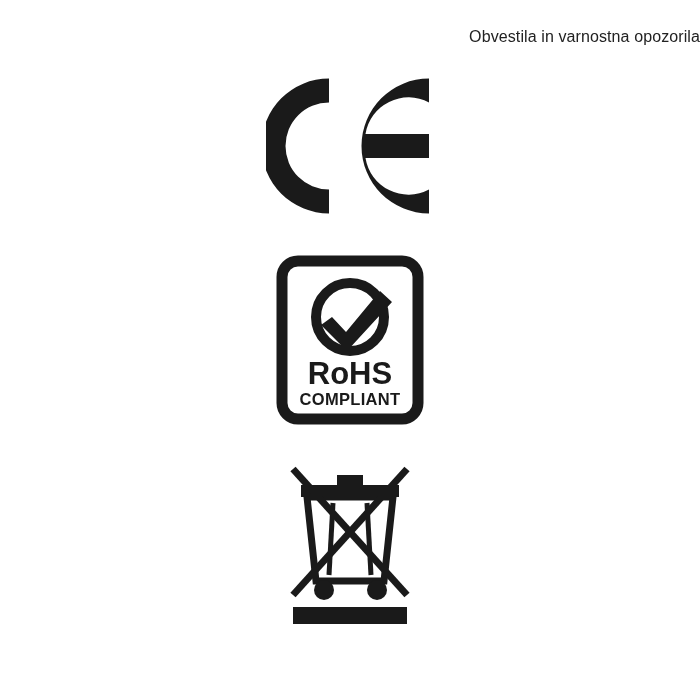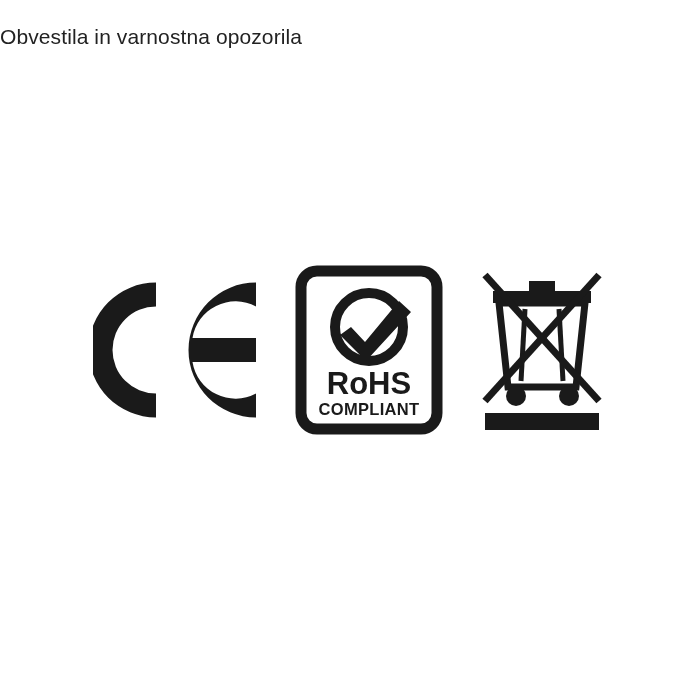--- a/index.html
+++ b/index.html
@@ -19,35 +19,35 @@
     position: relative;
     width: 700px;
     height: 700px;
     box-sizing: border-box;
   }
   .page-title {
     position: absolute;
     top: 26px;
     left: 0;
     width: 700px;
-    text-align: left;
-    font-size: 21px;
+    text-align: right;
+    font-size: 16px;
     font-weight: 400;
     color: #222222;
     letter-spacing: 0.1px;
     line-height: 22px;
   }
   .marks-row {
     position: absolute;
     top: 255px;
     left: 0;
     width: 700px;
     height: 190px;
     display: flex;
-    flex-direction: row;
+    flex-direction: column;
     align-items: center;
     justify-content: center;
     gap: 34px;
   }
   .mark {
     position: relative;
     display: block;
   }
   .mark-ce { width: 168px; height: 150px; }
   .mark-rohs { width: 148px; height: 170px; }

